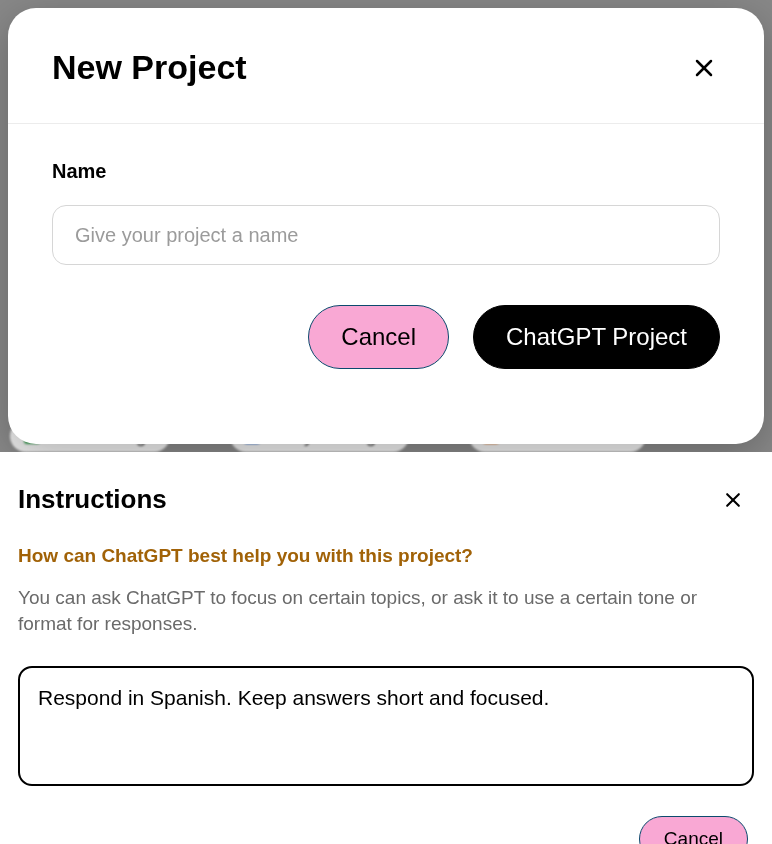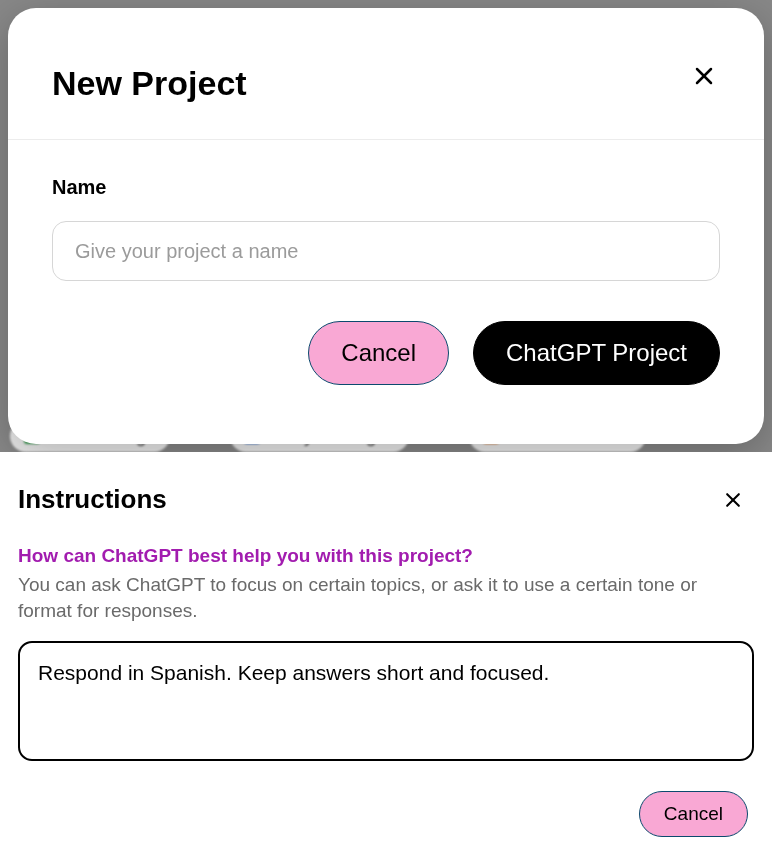--- a/index.html
+++ b/index.html
@@ -59,21 +59,20 @@
       display: flex;
       justify-content: space-between;
       align-items: center;
       padding: 40px 44px 36px 44px;
       border-bottom: 1px solid #ececec;
     }
     .modal-title {
       font-size: 34px;
       font-weight: 700;
       color: #000;
-      margin-top: 16px;
     }
     .close-btn {
       width: 32px; height: 32px;
       display: flex; align-items: center; justify-content: center;
       cursor: pointer;
       background: none; border: none;
     }
     .modal-body {
       padding: 36px 44px 0 44px;
     }
@@ -146,28 +145,28 @@
     .close-btn2 {
       width: 26px; height: 26px;
       display: flex; align-items: center; justify-content: center;
       cursor: pointer;
       background: none; border: none;
       margin-right: 8px;
     }
     .prompt-q {
       font-size: 19px;
       font-weight: 600;
-      color: #a21caf;
-      margin-bottom: 5px;
+      color: #a16207;
+      margin-bottom: 18px;
     }
     .prompt-help {
       font-size: 19px;
       color: #6a6a6a;
       line-height: 1.35;
-      margin-bottom: 18px;
+      margin-bottom: 30px;
     }
     .instructions-textarea {
       width: 100%;
       height: 120px;
       border: 2px solid #000;
       border-radius: 14px;
       padding: 16px 18px;
       font-size: 21px;
       font-family: inherit;
       color: #000;

